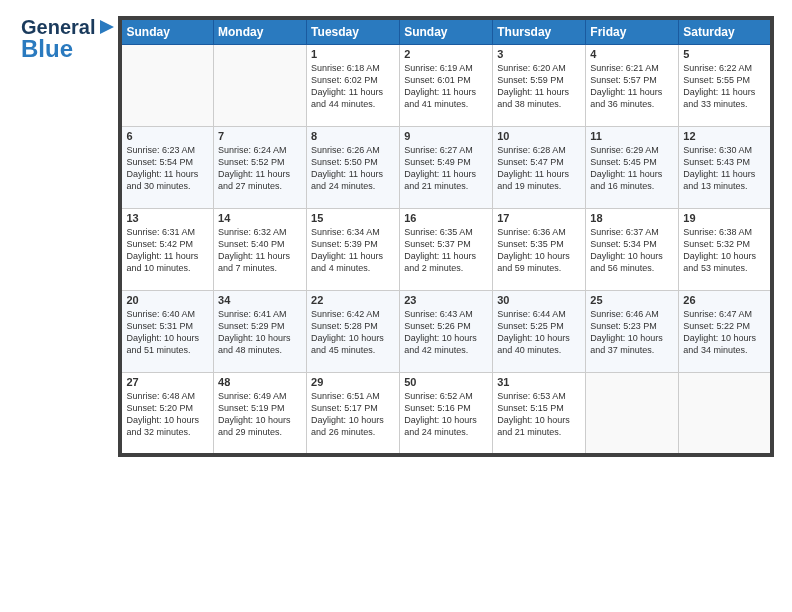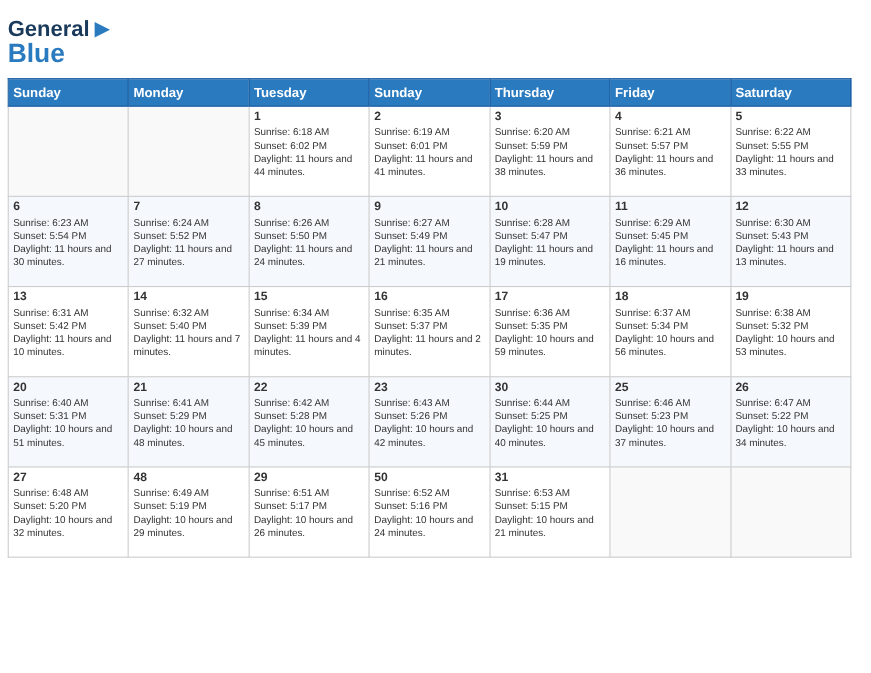--- a/index.html
+++ b/index.html
@@ -6,23 +6,22 @@
     body {
       font-family: Arial, sans-serif;
       background: #fff;
       width: 792px;
       height: 612px;
       overflow: hidden;
     }
     .page {
       width: 792px;
       height: 444px;
-      padding: 16px 18px 10px 7px;
+      padding: 16px 18px 10px 21px;
       display: flex;
-      flex-direction: column;
     }
     .header {
       display: flex;
       justify-content: space-between;
       align-items: flex-start;
       margin-bottom: 8px;
     }
     .logo-wrapper {
       display: flex;
       align-items: center;
@@ -34,21 +33,21 @@
       font-size: 32px;
       font-weight: normal;
       color: #333;
     }
     .location {
       font-size: 15px;
       color: #555;
     }
     .calendar {
       flex: 1;
-      border: 1px solid #404040;
+      border: 4px solid #404040;
       border-collapse: collapse;
       width: 100%;
       table-layout: fixed;
     }
     .calendar th {
       background: #2a7abf;
       color: #fff;
       font-size: 12px;
       font-weight: bold;
       padding: 5px 4px;
@@ -198,21 +197,21 @@
             <span class="day-num">19</span>
             <div class="cell-content">Sunrise: 6:38 AM<br>Sunset: 5:32 PM<br>Daylight: 10 hours and 53 minutes.</div>
           </td>
         </tr>
         <tr>
           <td>
             <span class="day-num">20</span>
             <div class="cell-content">Sunrise: 6:40 AM<br>Sunset: 5:31 PM<br>Daylight: 10 hours and 51 minutes.</div>
           </td>
           <td>
-            <span class="day-num">21</span>
+            <span class="day-num">34</span>
             <div class="cell-content">Sunrise: 6:41 AM<br>Sunset: 5:29 PM<br>Daylight: 10 hours and 48 minutes.</div>
           </td>
           <td>
             <span class="day-num">22</span>
             <div class="cell-content">Sunrise: 6:42 AM<br>Sunset: 5:28 PM<br>Daylight: 10 hours and 45 minutes.</div>
           </td>
           <td>
             <span class="day-num">23</span>
             <div class="cell-content">Sunrise: 6:43 AM<br>Sunset: 5:26 PM<br>Daylight: 10 hours and 42 minutes.</div>
           </td>

